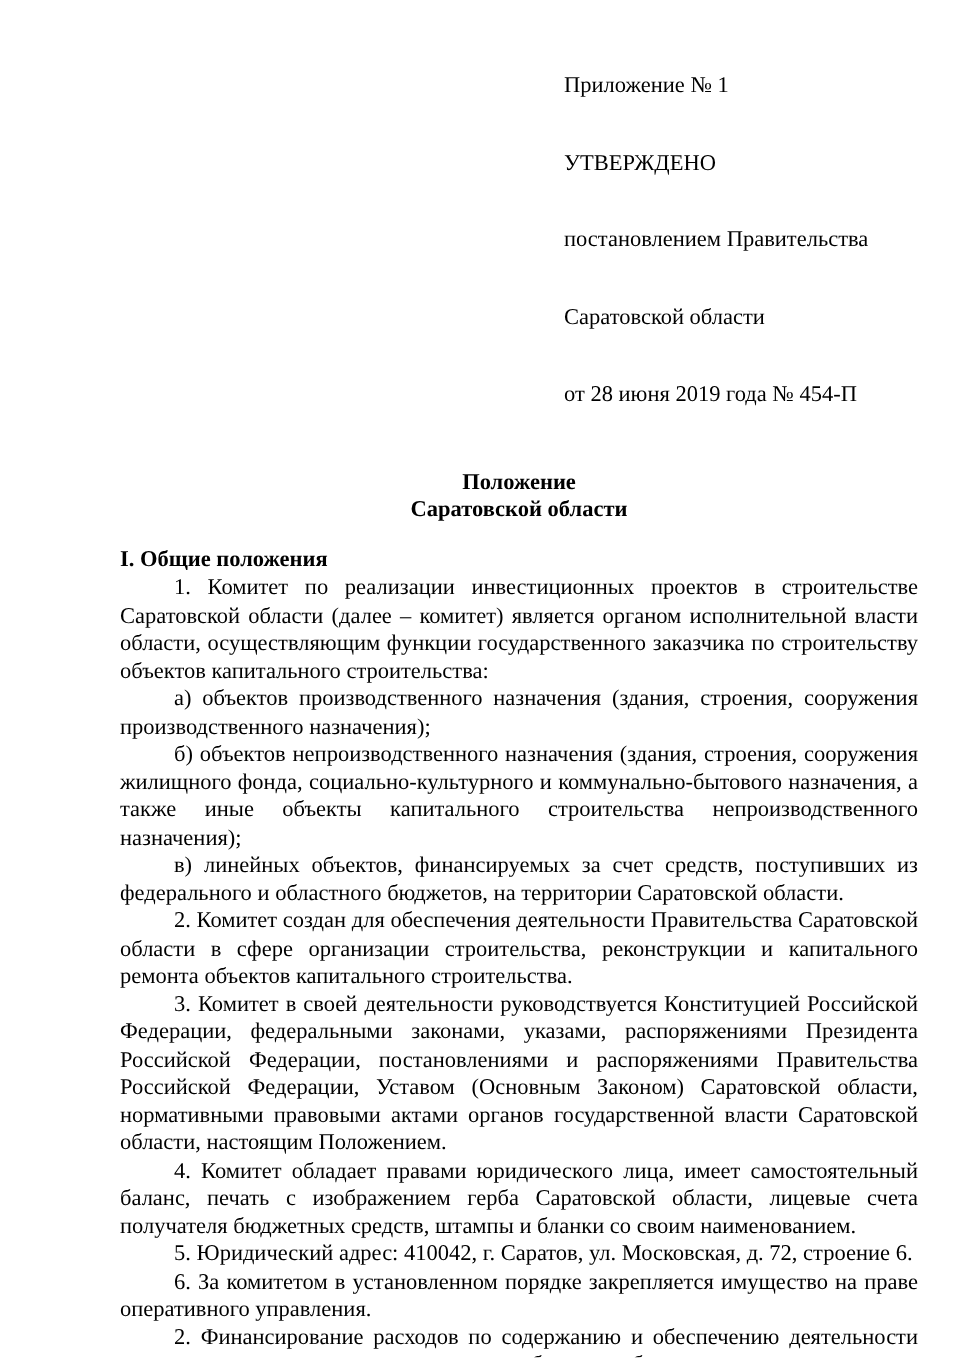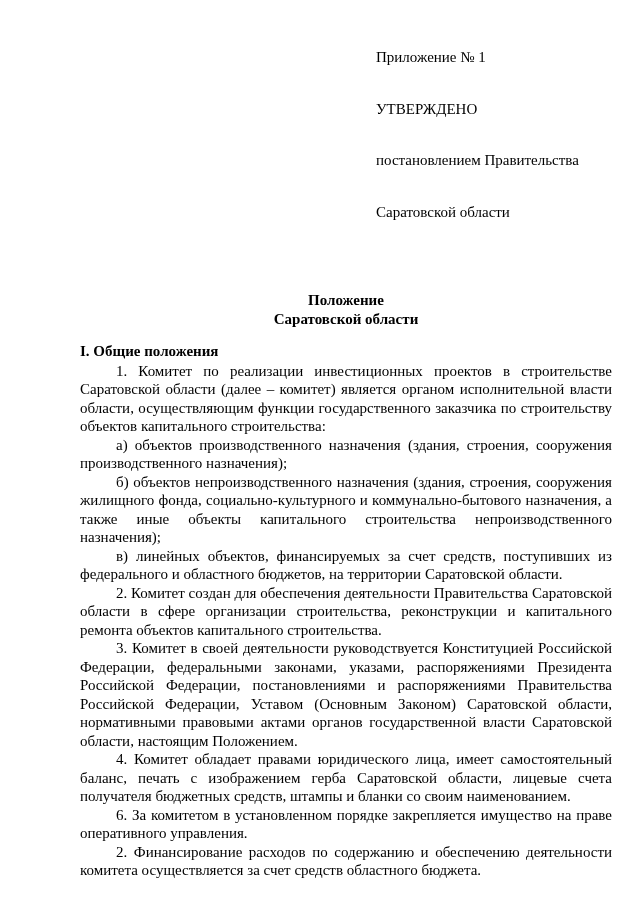--- a/index.html
+++ b/index.html
@@ -26,21 +26,21 @@
     white-space: nowrap;
   }
   .approval {
     margin-left: 296px;
   }
   .approval div {
     white-space: nowrap;
     margin-top: 33px;
   }
   .doc-title {
-    margin-top: 70px;
+    margin-top: 40px;
     text-align: center;
     font-weight: bold;
   }
   .section-heading {
     margin-top: 14px;
     margin-bottom: 1px;
     text-align: left;
     font-weight: bold;
   }
   .body-text p.para {
@@ -53,34 +53,36 @@
 <body>
 
 <div class="page">
 
   <div class="annex">Приложение № 1</div>
 
   <div class="approval">
     <div>УТВЕРЖДЕНО</div>
     <div>постановлением Правительства</div>
     <div>Саратовской области</div>
+    <div>от 28 июня 2019 года № 454-П</div>
   </div>
 
   <div class="doc-title">
     <div>Положение</div>
     <div>Саратовской области</div>
   </div>
 
   <div class="section-heading">I. Общие положения</div>
 
   <div class="body-text">
     <p class="para">1. Комитет по реализации инвестиционных проектов в строительстве Саратовской области (далее – комитет) является органом исполнительной власти области, осуществляющим функции государственного заказчика по строительству объектов капитального строительства:</p>
     <p class="para">а) объектов производственного назначения (здания, строения, сооружения производственного назначения);</p>
     <p class="para">б) объектов непроизводственного назначения (здания, строения, сооружения жилищного фонда, социально-культурного и коммунально-бытового назначения, а также иные объекты капитального строительства непроизводственного назначения);</p>
     <p class="para">в) линейных объектов, финансируемых за счет средств, поступивших из федерального и областного бюджетов, на территории Саратовской области.</p>
     <p class="para">2. Комитет создан для обеспечения деятельности Правительства Саратовской области в сфере организации строительства, реконструкции и капитального ремонта объектов капитального строительства.</p>
     <p class="para">3. Комитет в своей деятельности руководствуется Конституцией Российской Федерации, федеральными законами, указами, распоряжениями Президента Российской Федерации, постановлениями и распоряжениями Правительства Российской Федерации, Уставом (Основным Законом) Саратовской области, нормативными правовыми актами органов государственной власти Саратовской области, настоящим Положением.</p>
     <p class="para">4. Комитет обладает правами юридического лица, имеет самостоятельный баланс, печать с изображением герба Саратовской области, лицевые счета получателя бюджетных средств, штампы и бланки со своим наименованием.</p>
+    <p class="para">5. Юридический адрес: 410042, г. Саратов, ул. Московская, д. 72, строение 6.</p>
     <p class="para">6. За комитетом в установленном порядке закрепляется имущество на праве оперативного управления.</p>
     <p class="para">2. Финансирование расходов по содержанию и обеспечению деятельности комитета осуществляется за счет средств областного бюджета.</p>
   </div>
 
 </div>
 
 </body></html>

